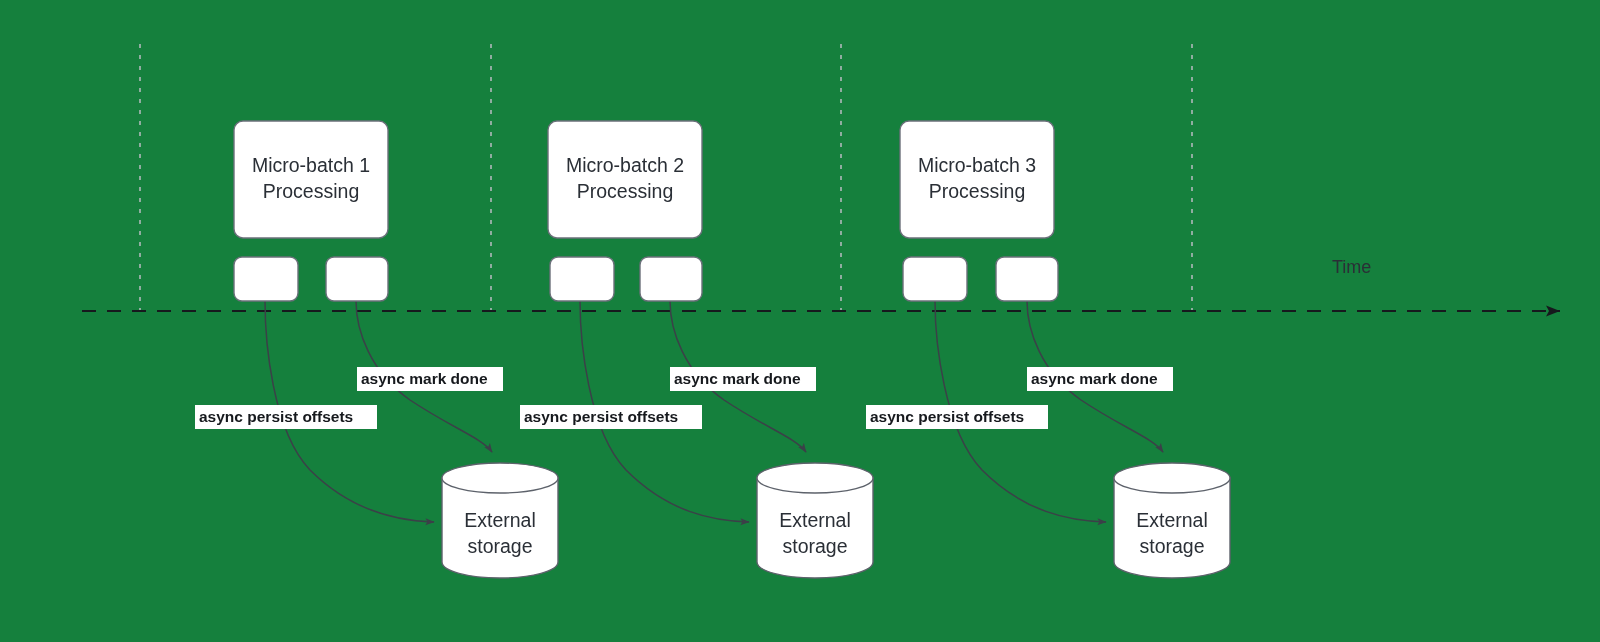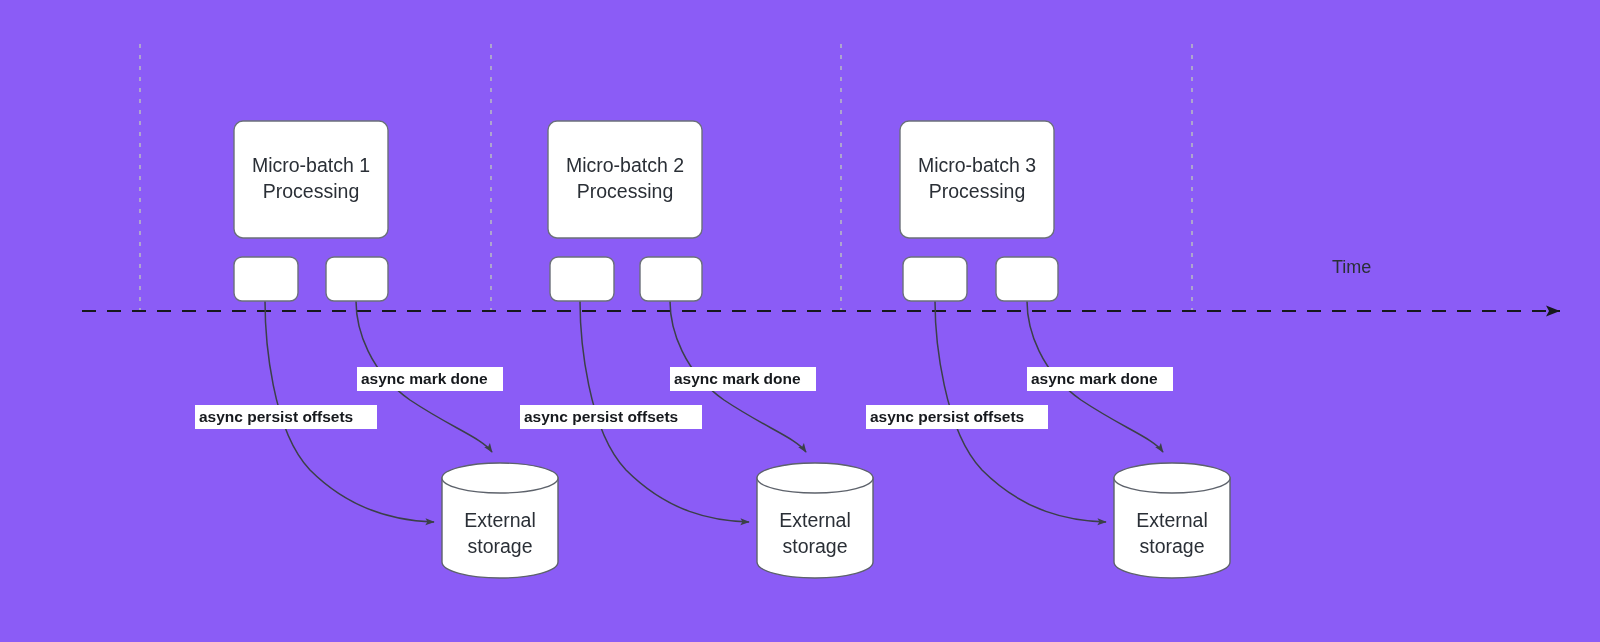--- a/index.html
+++ b/index.html
@@ -4,21 +4,21 @@
 <style>
   html, body {
     margin: 0;
     padding: 0;
     background: #ffffff;
   }
   #canvas {
     position: relative;
     width: 1600px;
     height: 642px;
-    background: #8b5cf6;
+    background: #15803d;
     overflow: hidden;
     font-family: "Liberation Sans", sans-serif;
   }
   svg.layer {
     position: absolute;
     left: 0;
     top: 0;
     width: 1600px;
     height: 642px;
   }

